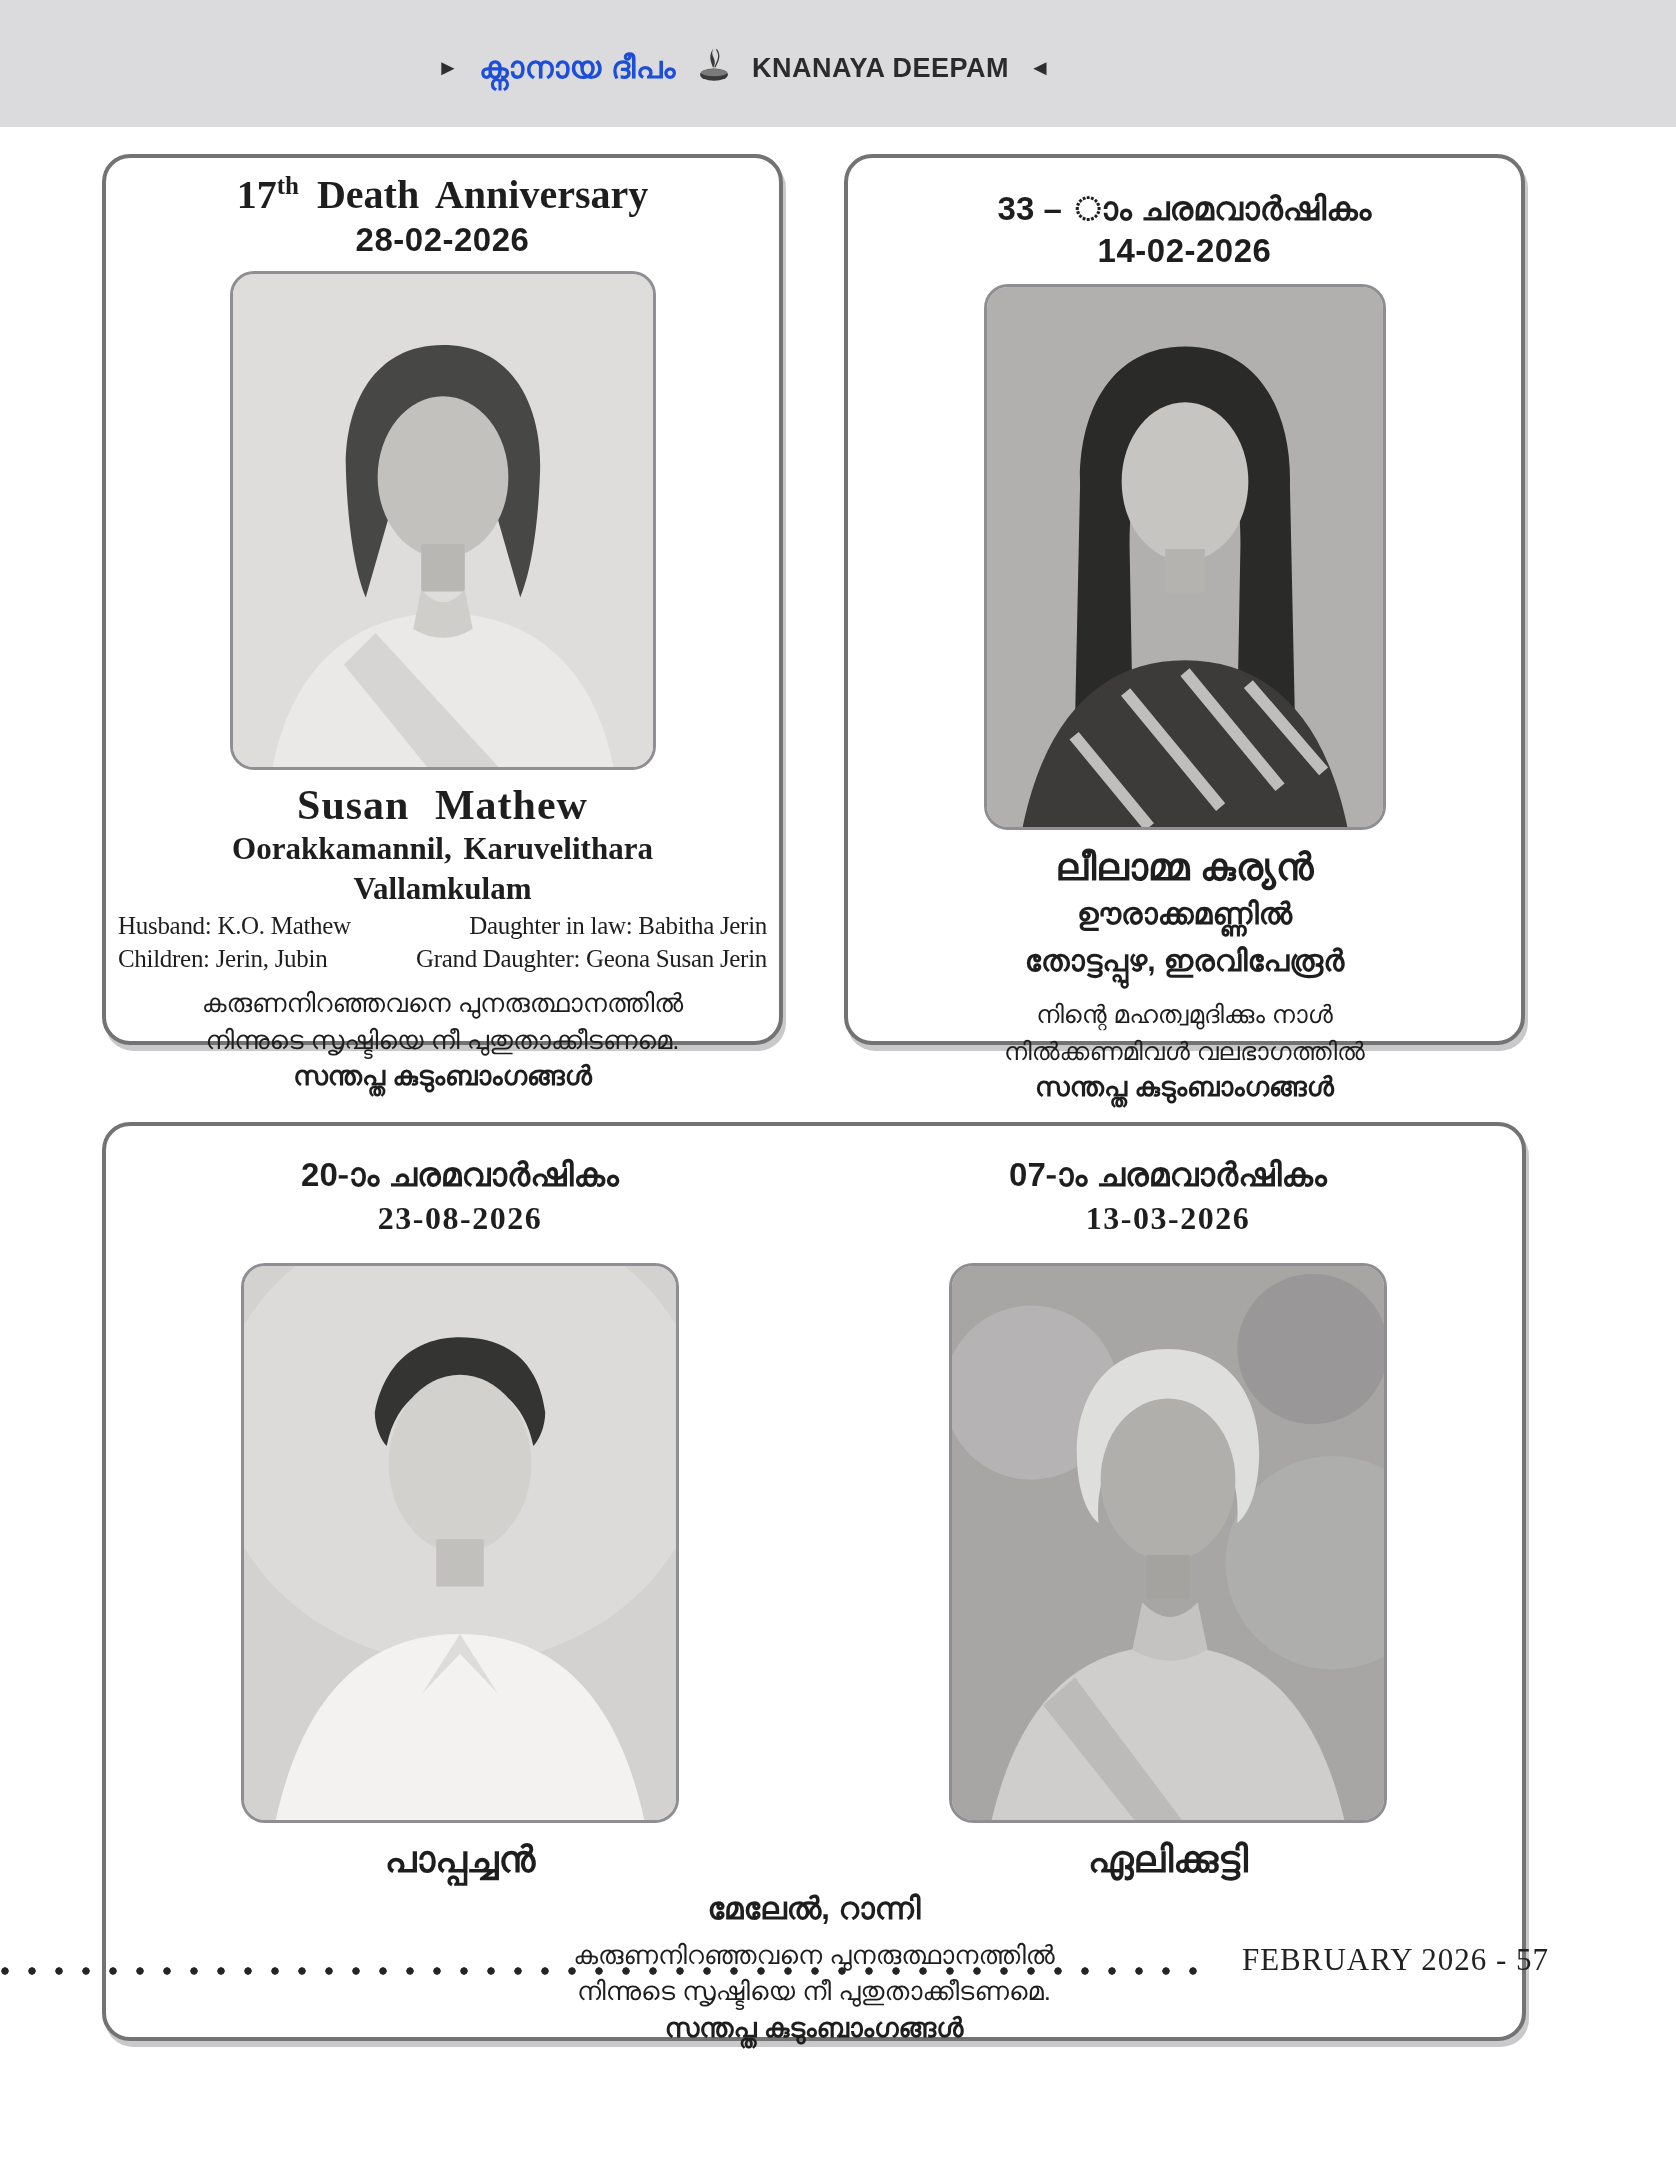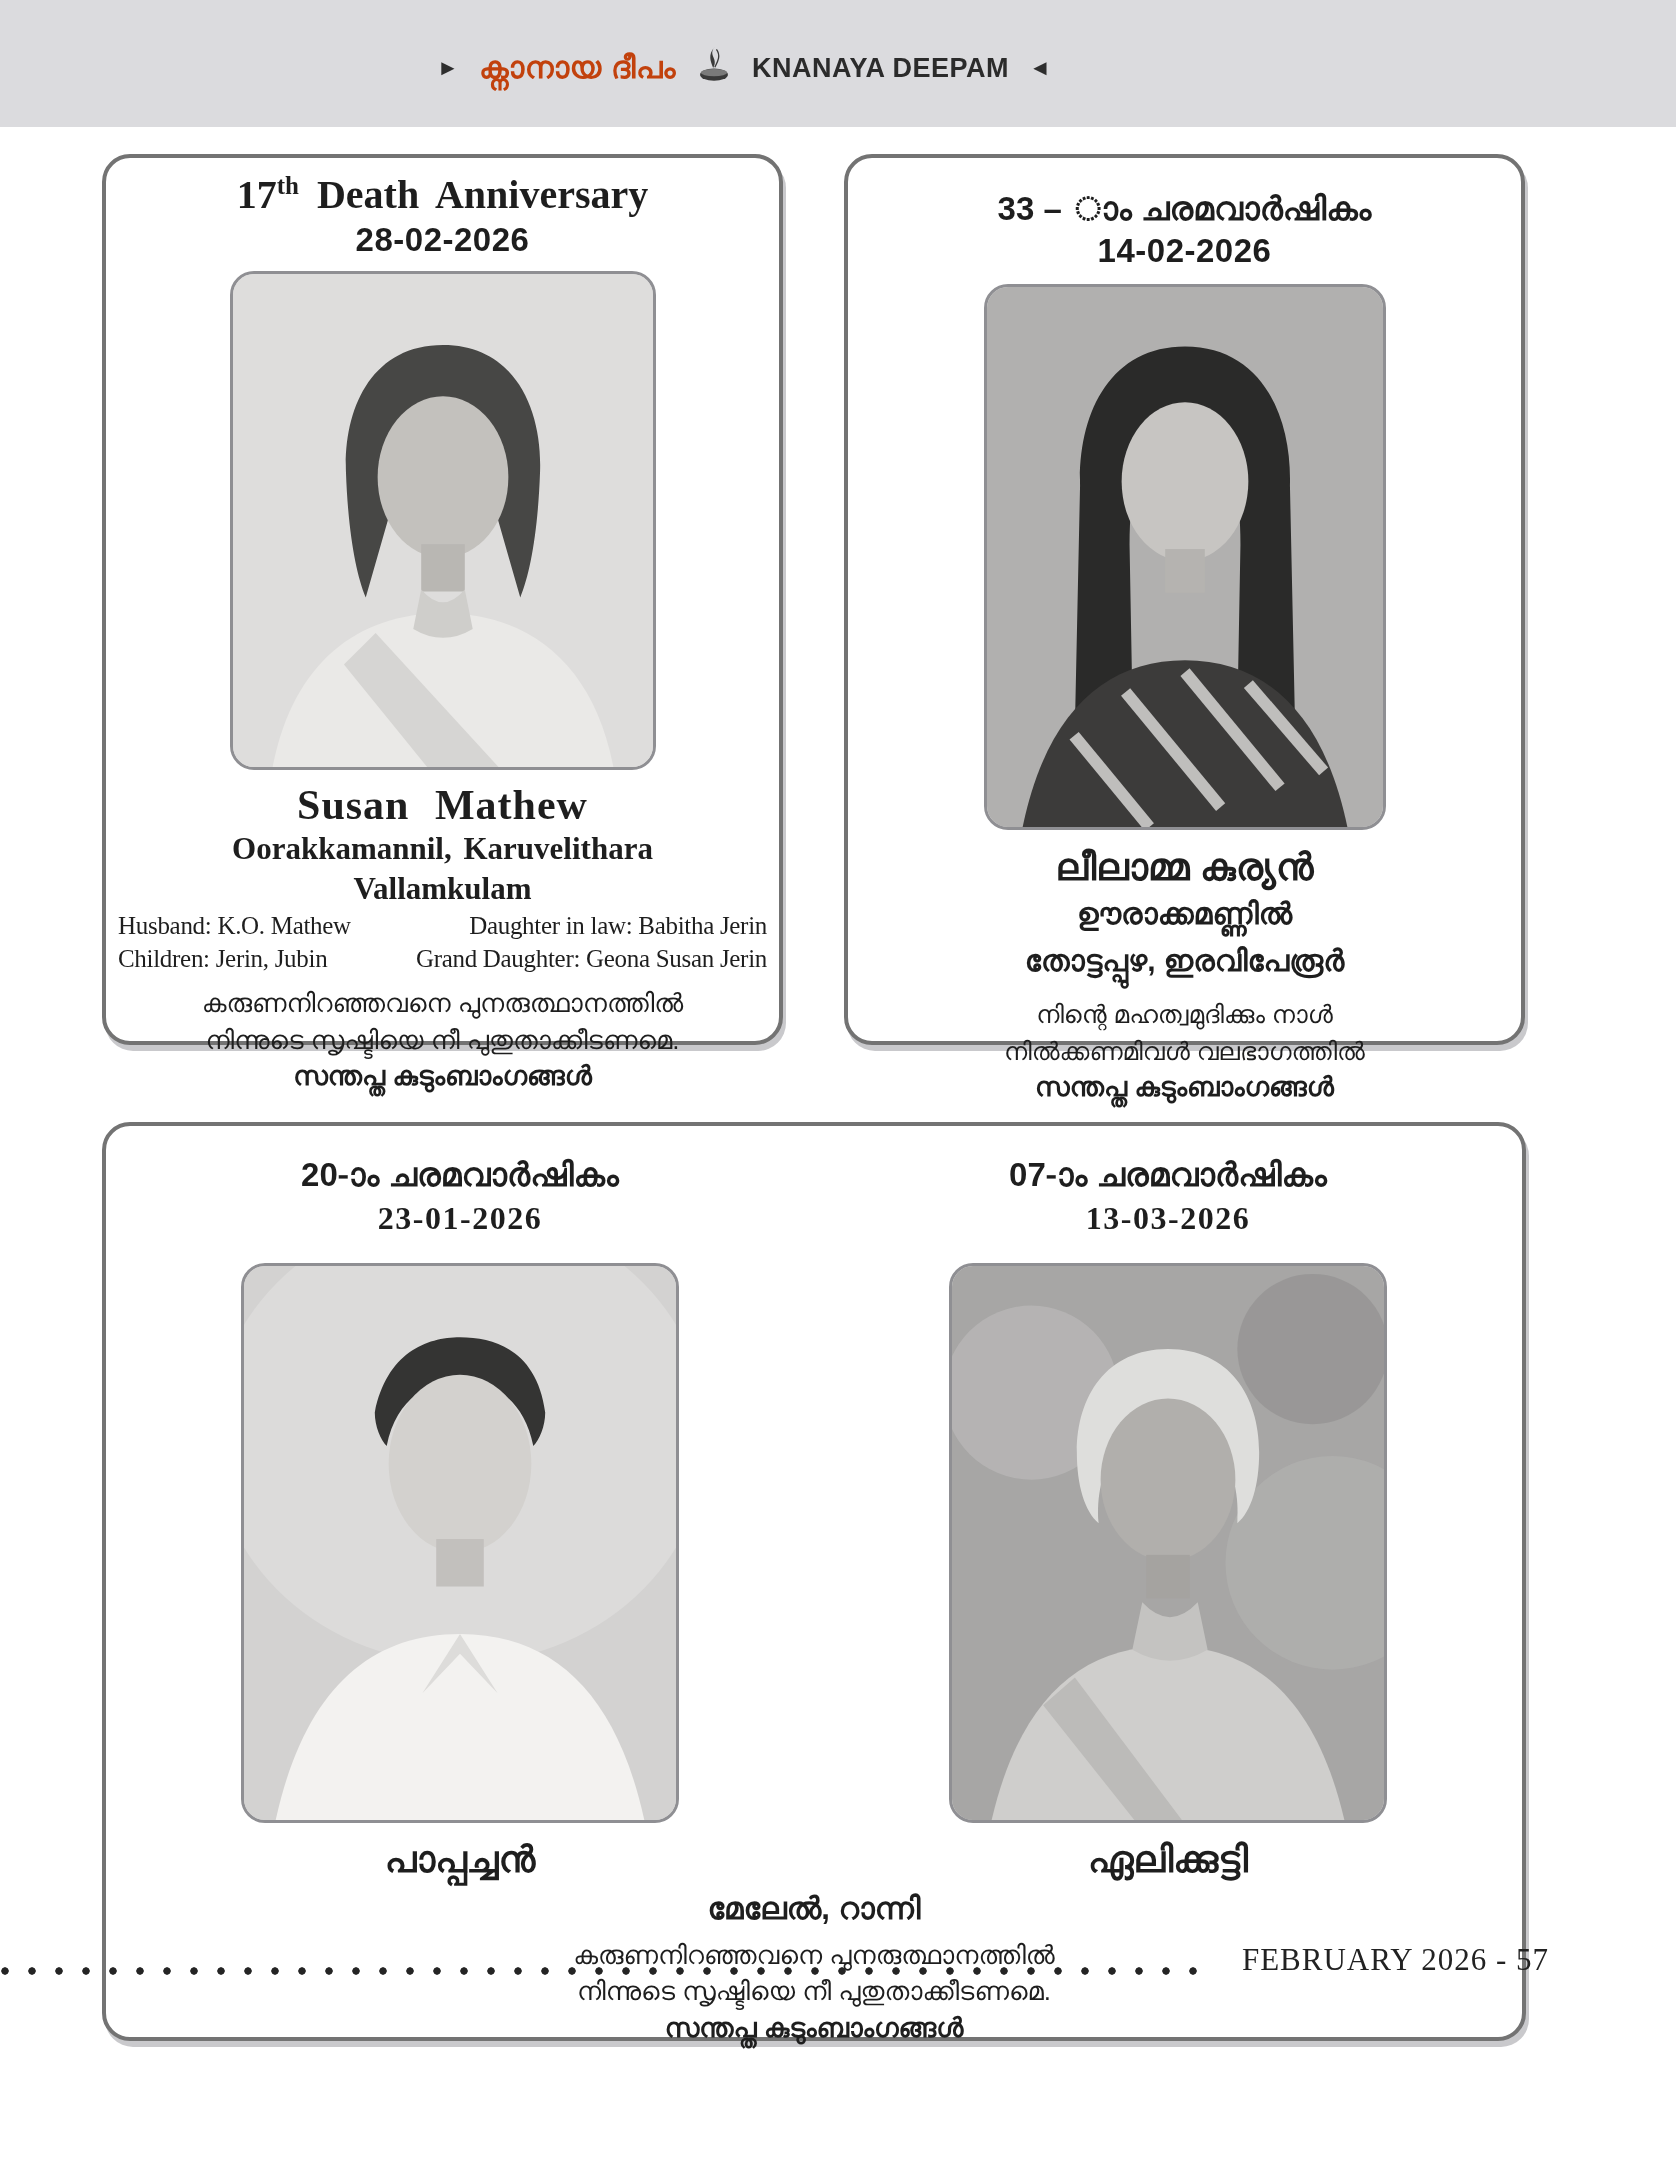--- a/index.html
+++ b/index.html
@@ -7,21 +7,21 @@
     position:relative;width:1676px;height:2183px;background:#ffffff;overflow:hidden;
     font-family:"Liberation Sans","DejaVu Sans",sans-serif;color:#1e1e1e;
   }
   
   .top-band{position:absolute;left:0;top:0;width:100%;height:127px;background:#dbdbde;}
   .header-row{
     position:absolute;left:0;right:0;top:50px;display:flex;justify-content:center;
     align-items:center;gap:20px;transform:translateX(-94px);
   }
   .arrow{font-size:22px;color:#2e2e2e;line-height:1;}
-  .ml-title{font-size:31px;font-weight:600;color:#c2410c;letter-spacing:0.5px;}
+  .ml-title{font-size:31px;font-weight:600;color:#1d4ed8;letter-spacing:0.5px;}
   .en-title{font-size:27px;font-weight:bold;color:#2b2b2b;letter-spacing:0.5px;}
   .lamp-svg{width:36px;height:42px;display:block;margin-top:-8px;}
   
   .card{
     position:absolute;background:#fff;border:4px solid #737373;border-radius:28px;
     box-shadow:3px 6px 0 #c9c9cc;box-sizing:border-box;
     display:flex;flex-direction:column;align-items:center;text-align:center;
   }
   .card-susan   {left:102px;top:154px;width:681px;height:891px;padding-top:14px;}
   .card-leelamma{left:844px;top:154px;width:681px;height:891px;padding-top:32px;}
@@ -150,21 +150,21 @@
       <div>നിൽക്കണമിവൾ വലഭാഗത്തിൽ</div>
       <div class="signoff">സന്തപ്ത കുടുംബാംഗങ്ങൾ</div>
     </div>
   </section>
 
   <section class="card card-joint">
     <div class="joint-cols">
 
       <div class="joint-col">
         <div class="title-ml">20-ാം ചരമവാർഷികം</div>
-        <div class="serif date-serif">23-01-2026</div>
+        <div class="serif date-serif">23-08-2026</div>
         <div class="photo photo-col">
           <svg viewBox="0 0 218 280" preserveAspectRatio="none">
             <rect width="218" height="280" fill="#d3d2d1"></rect>
             <ellipse cx="109" cy="86" rx="125" ry="115" fill="#dcdbda"></ellipse>
             <path d="M66,74 C72,44 92,36 109,36 C128,36 148,44 152,74 C152,81 149,88 146,91 C141,66 124,58 109,58 C94,58 77,66 72,91 C69,88 66,81 66,74 Z" fill="#343433"></path>
             <ellipse cx="109" cy="100" rx="36" ry="45" fill="#d3d1ce"></ellipse>
             <rect x="97" y="138" width="24" height="24" fill="#c2c0bd"></rect>
             <path d="M16,280 C30,216 62,186 109,186 C156,186 188,216 202,280 Z" fill="#f3f2f0"></path>
             <path d="M109,186 L90,216 L109,196 L128,216 Z" fill="#dddcda"></path>
           </svg>

